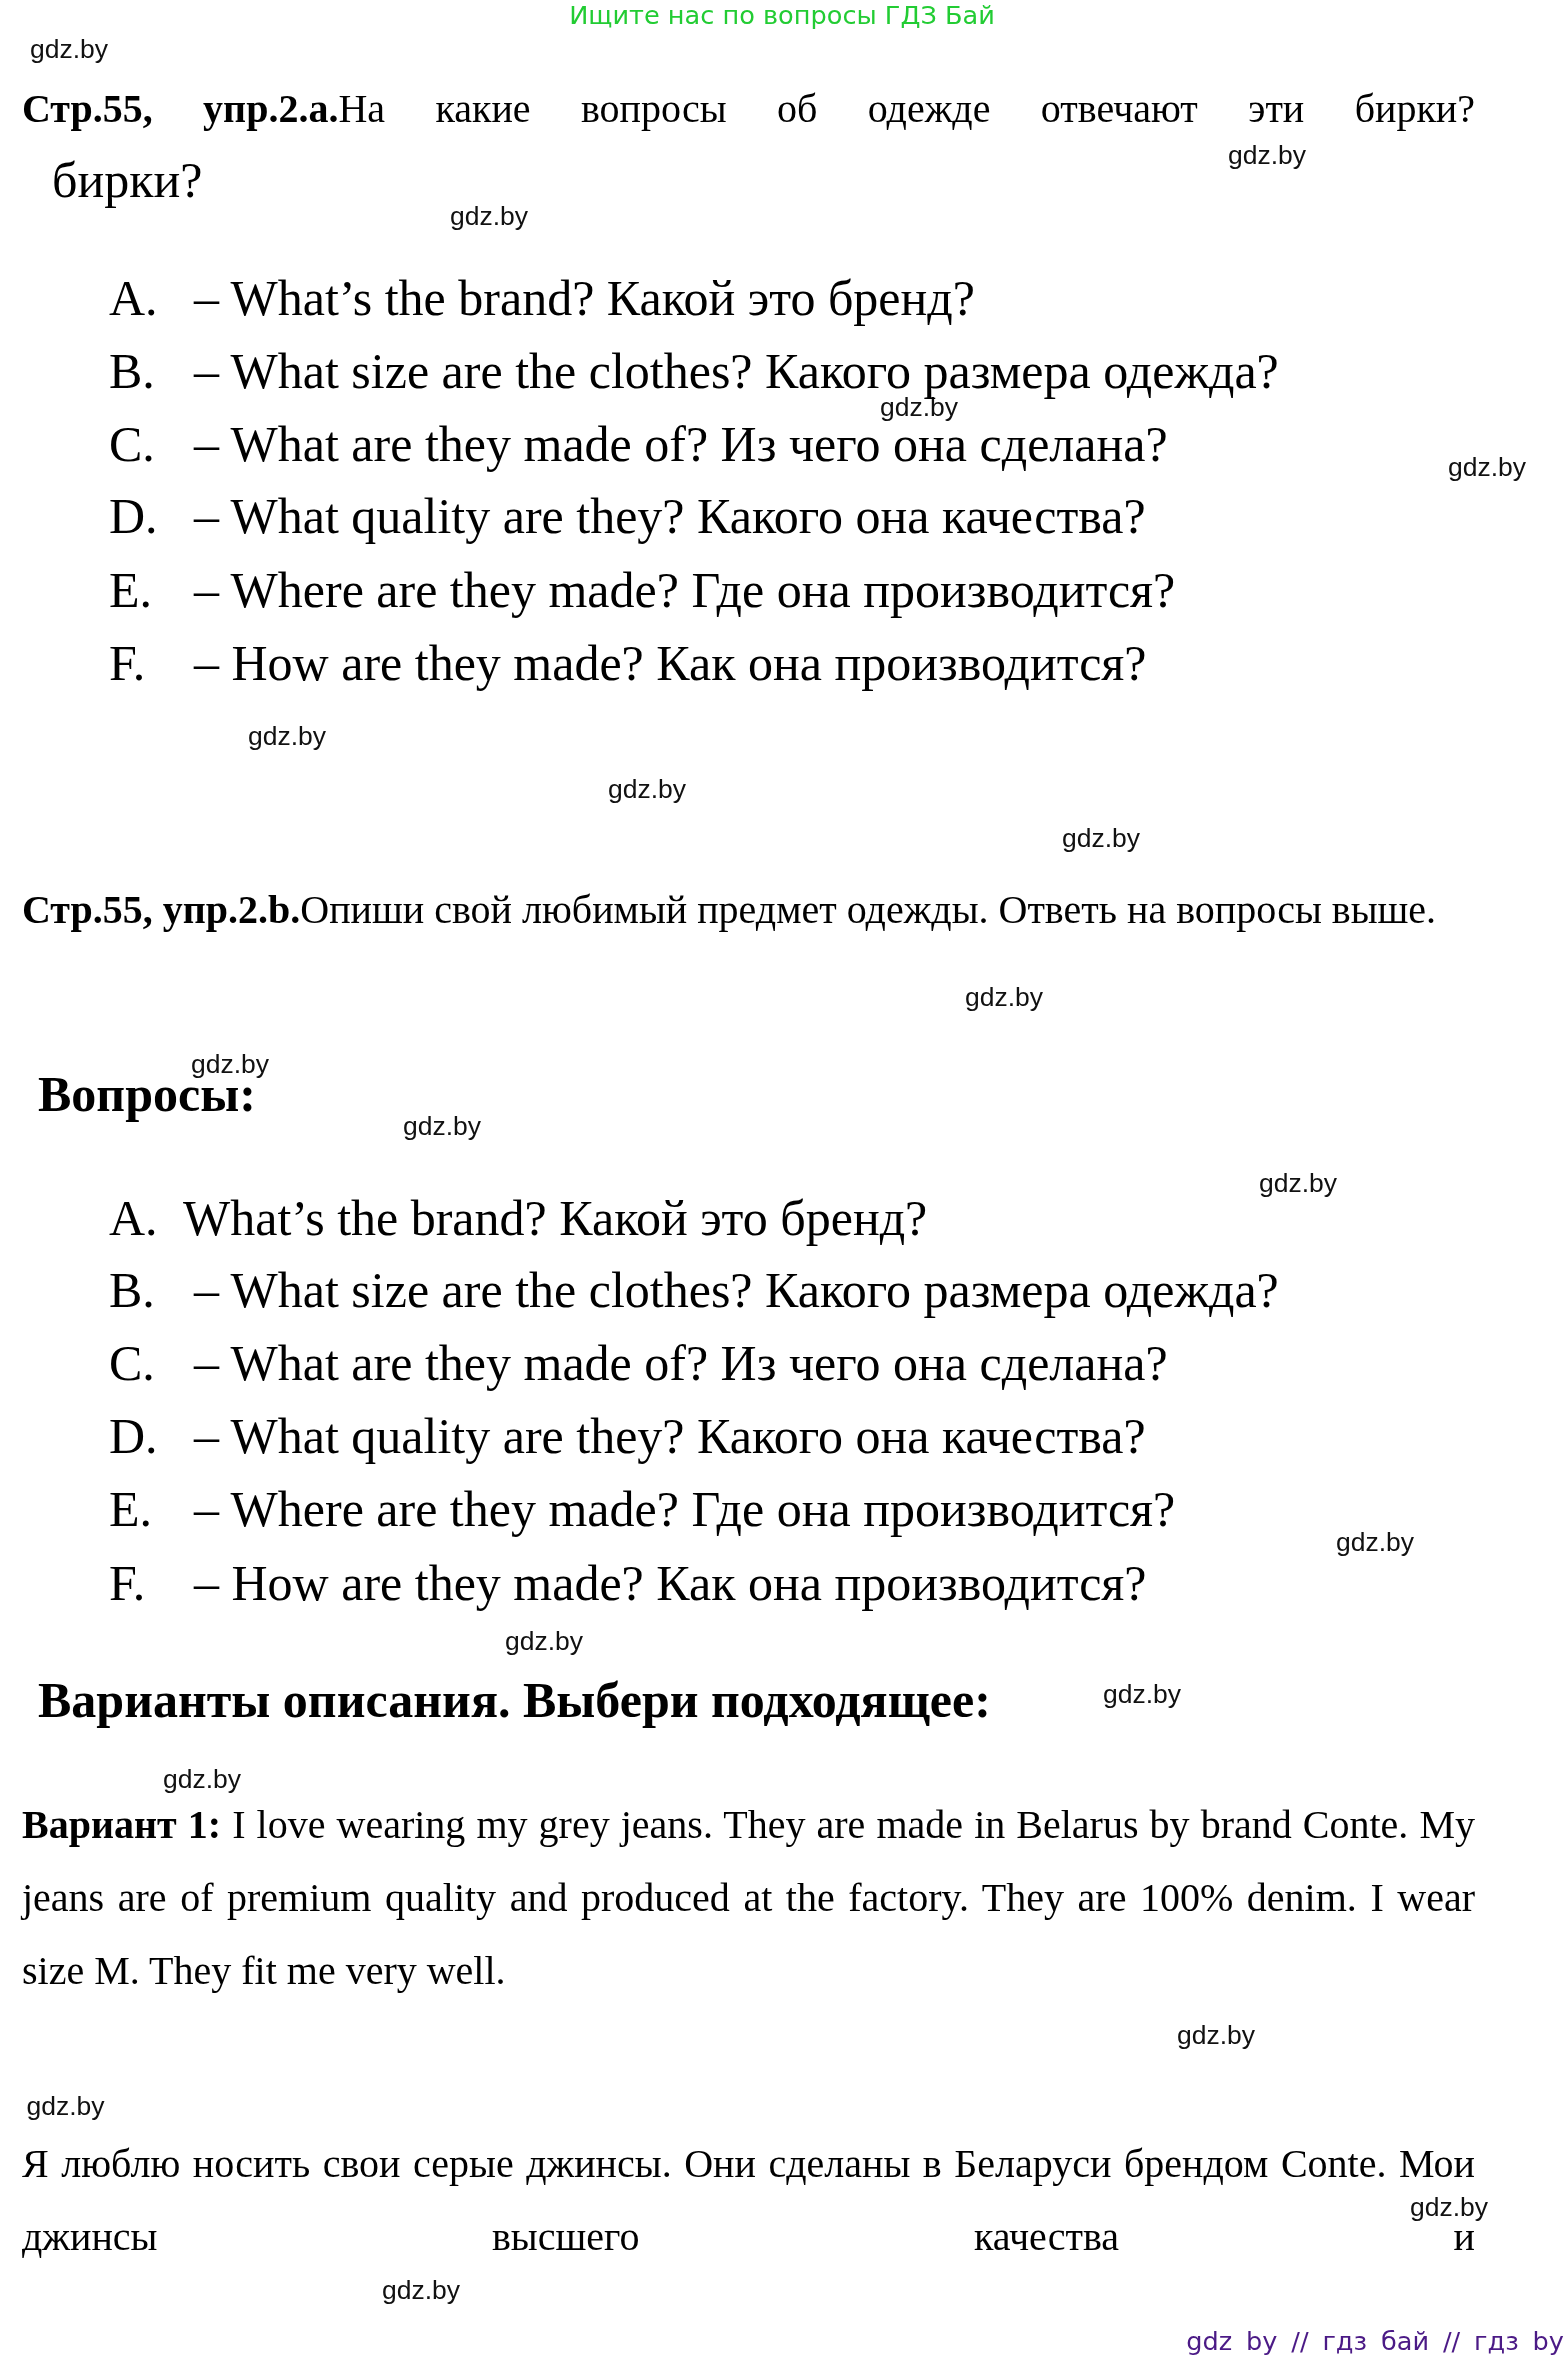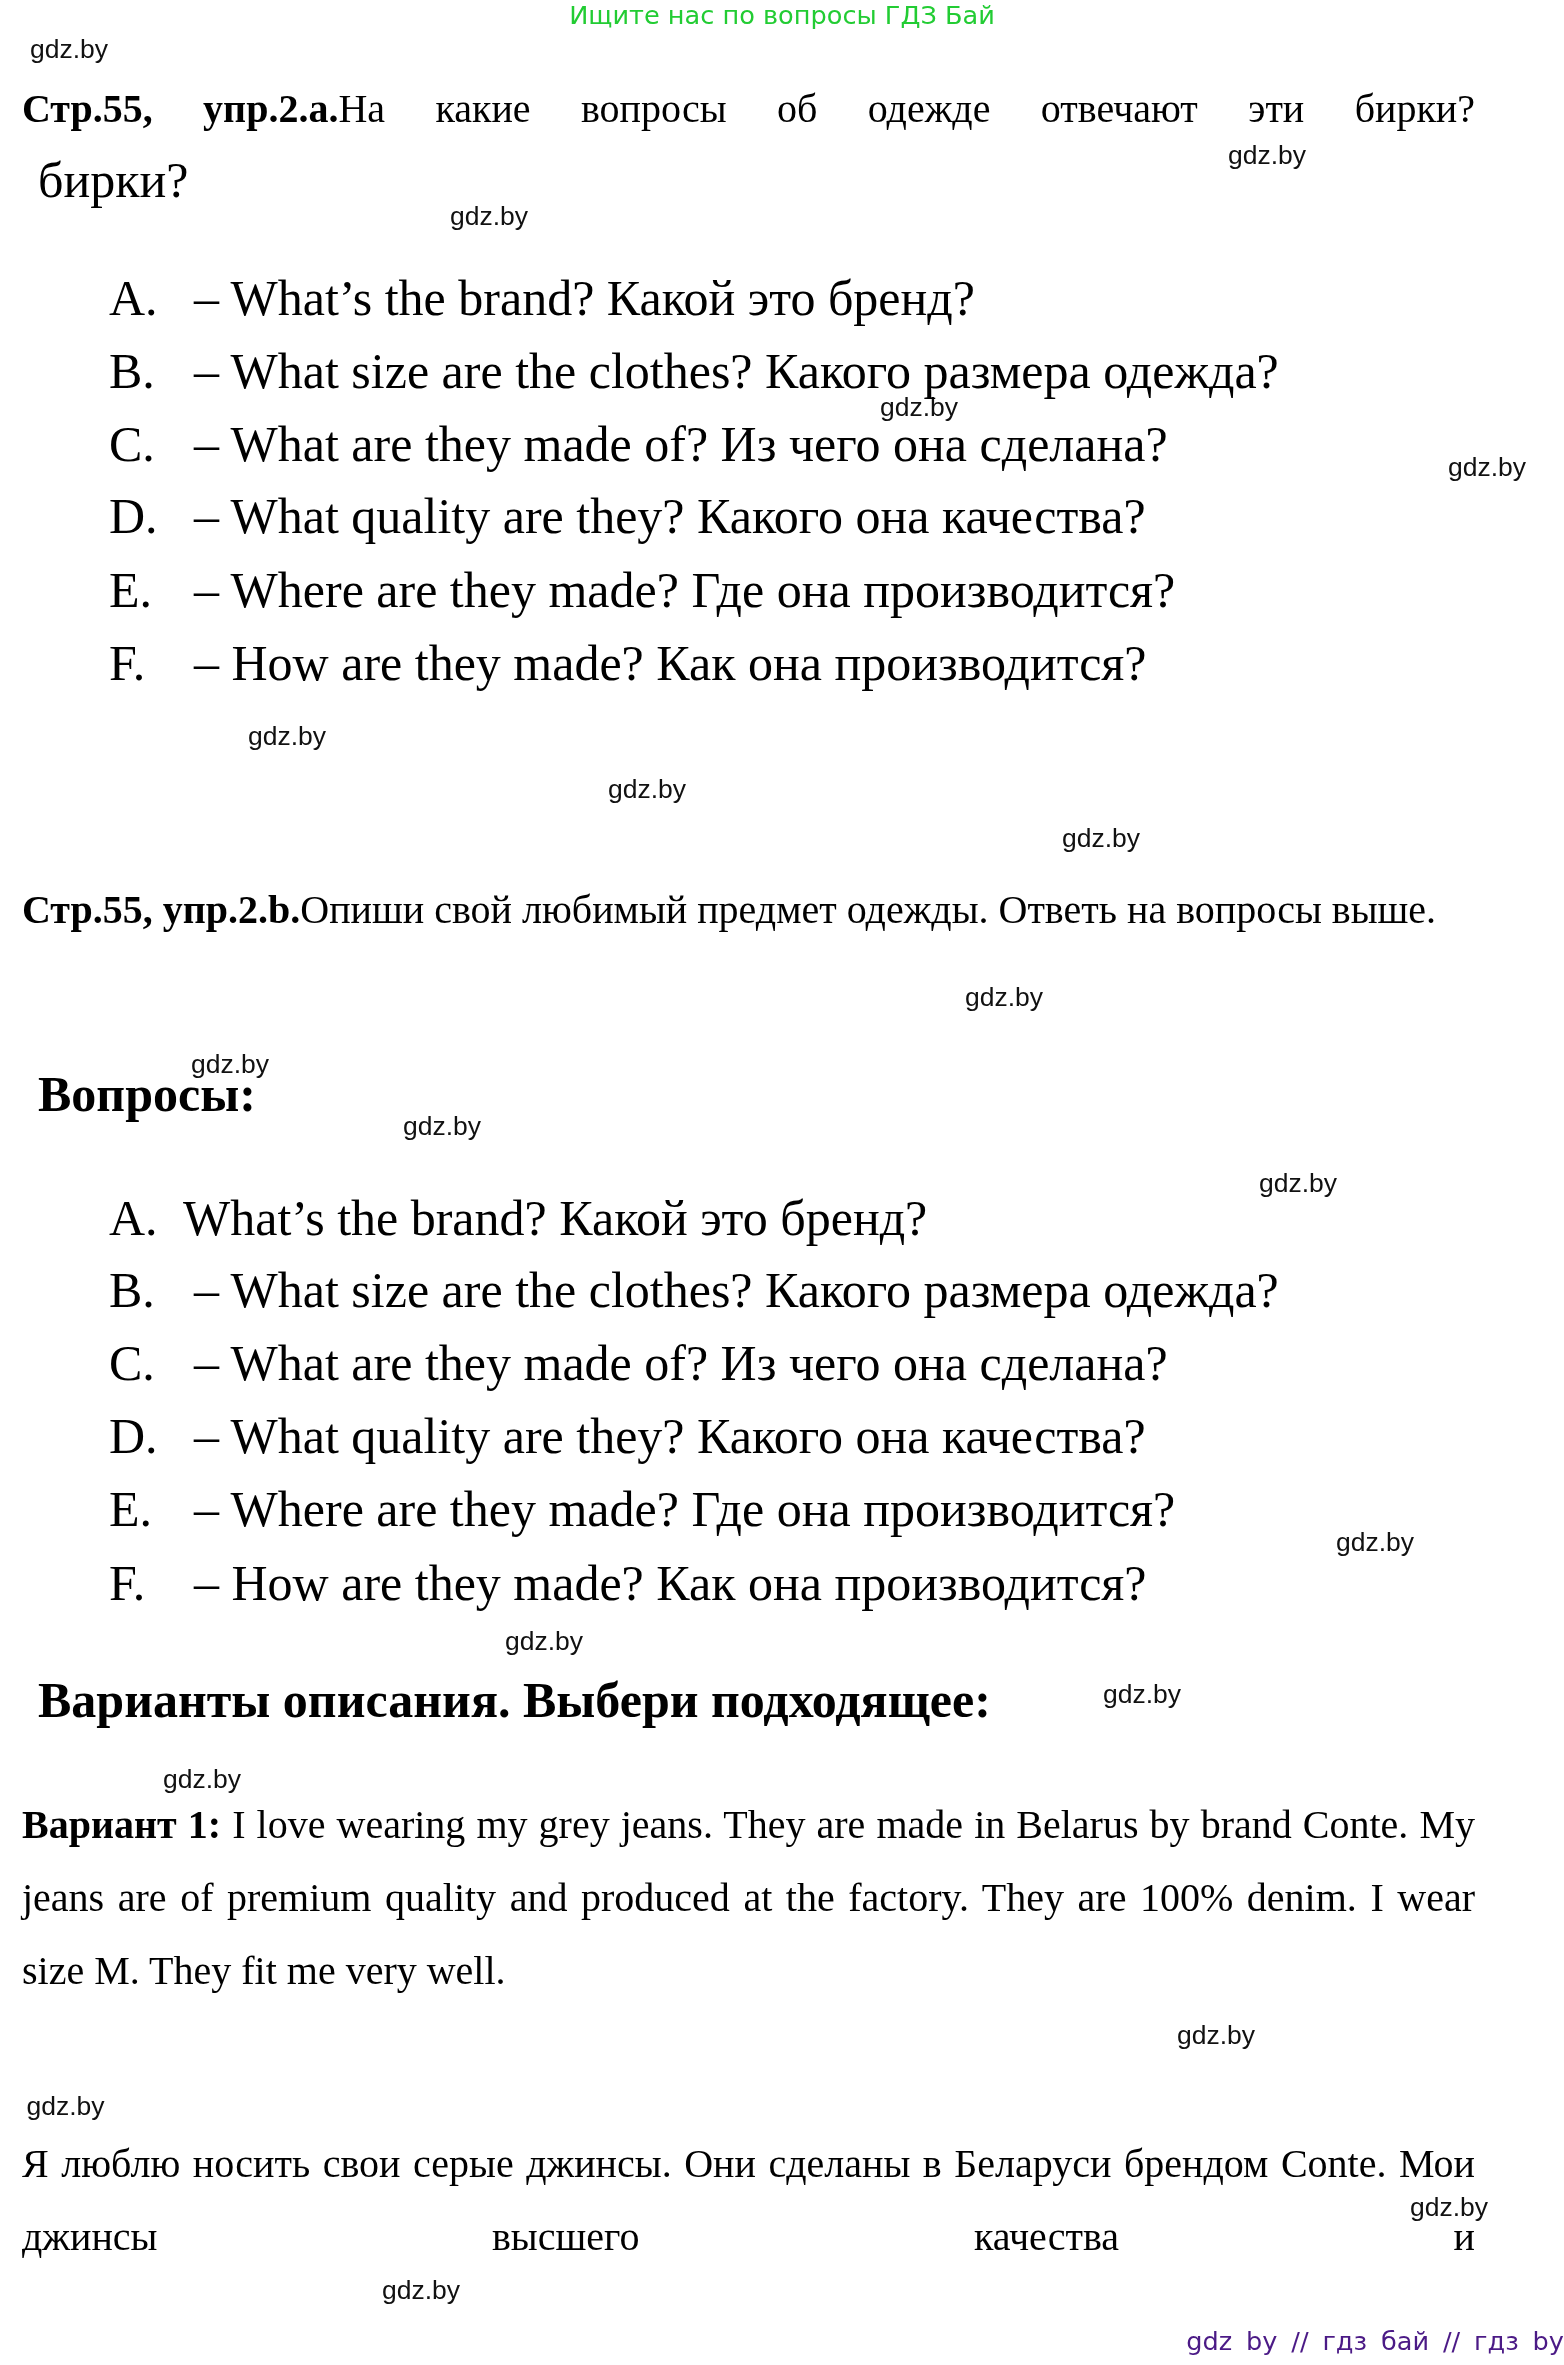--- a/index.html
+++ b/index.html
@@ -37,21 +37,21 @@
 <div class="abs wm" style="left:1103px;top:1679px">gdz.by</div>
 <div class="abs wm" style="left:163px;top:1764px">gdz.by</div>
 <div class="abs wm" style="left:1177px;top:2020px">gdz.by</div>
 <div class="abs wm" style="left:26.5px;top:2091px">gdz.by</div>
 <div class="abs wm" style="left:1410px;top:2192px">gdz.by</div>
 <div class="abs wm" style="left:382px;top:2275px">gdz.by</div>
 
 <div class="justify justify-full" style="top:72px; text-align-last:justify; height:73px; overflow:hidden;">
   <span class="b">Стр.55, упр.2.а.</span><span>На какие вопросы об одежде отвечают эти бирки?</span>
 </div>
-<div class="abs serif" style="left:38px;top:155px">бирки?</div>
+<div class="abs serif" style="left:52px;top:155px">бирки?</div>
 
 <div class="item" style="top:269px"><span class="letter">A.</span><span>– What’s the brand? Какой это бренд?</span></div>
 <div class="item" style="top:342px"><span class="letter">B.</span><span>– What size are the clothes? Какого размера одежда?</span></div>
 <div class="item" style="top:415px"><span class="letter">C.</span><span>– What are they made of? Из чего она сделана?</span></div>
 <div class="item" style="top:487px"><span class="letter">D.</span><span>– What quality are they? Какого она качества?</span></div>
 <div class="item" style="top:561px"><span class="letter">E.</span><span>– Where are they made? Где она производится?</span></div>
 <div class="item" style="top:634px"><span class="letter">F.</span><span>– How are they made? Как она производится?</span></div>
 
 <div class="justify" style="top:873px">
   <span class="b">Стр.55, упр.2.b.</span><span>Опиши свой любимый предмет одежды. Ответь на вопросы выше.</span>

